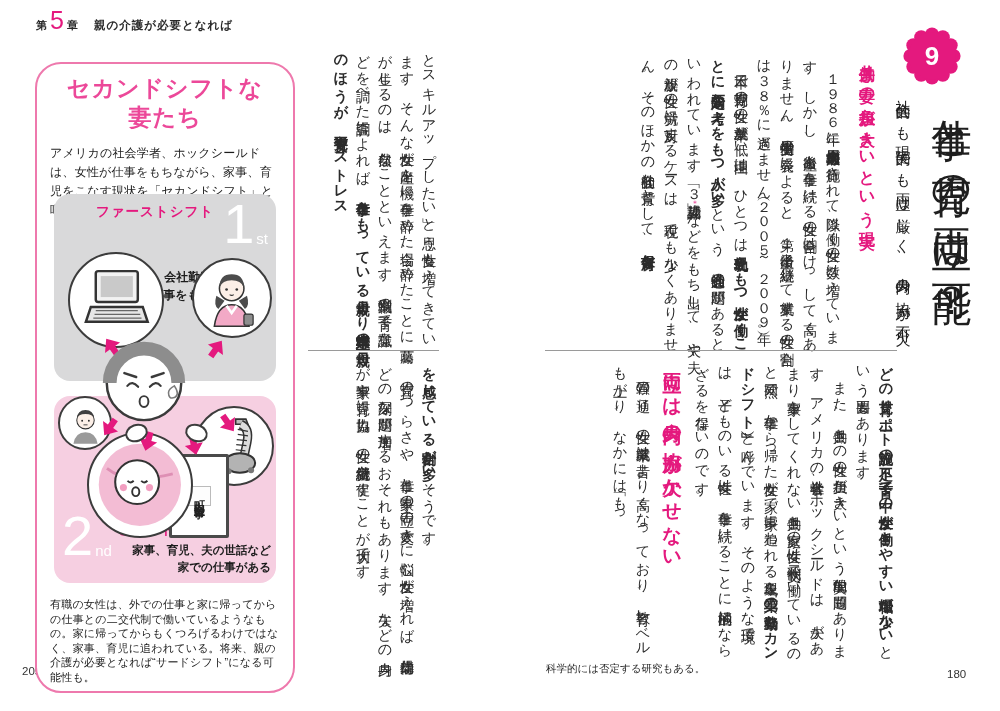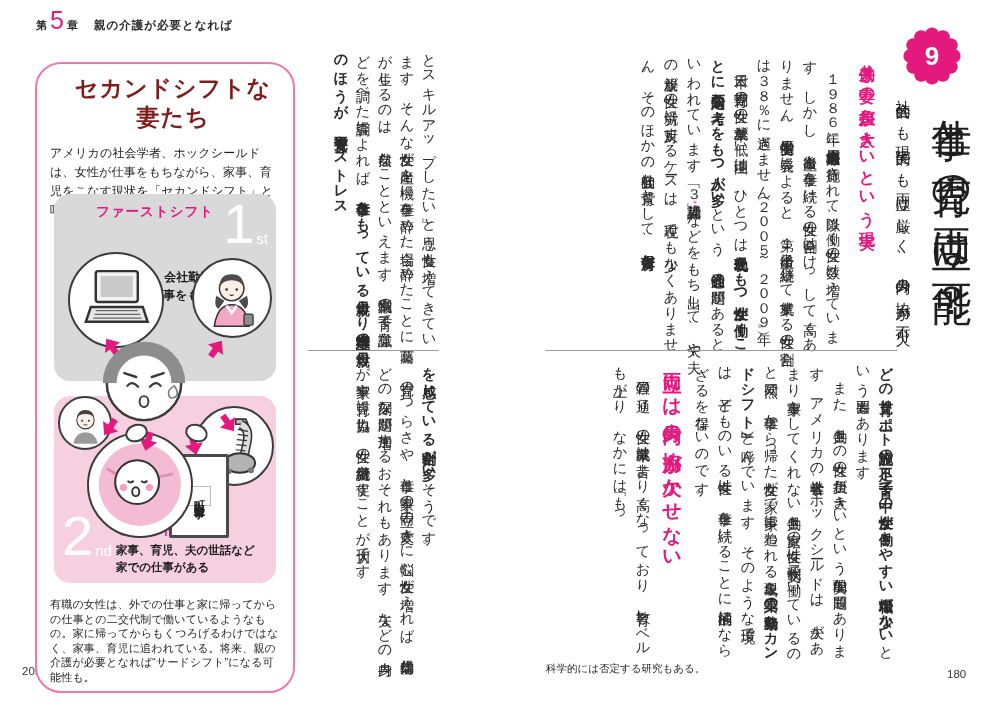--- a/index.html
+++ b/index.html
@@ -30,21 +30,21 @@
         font-size:16px;font-weight:bold;color:#e4197e;letter-spacing:1.5px;}
   
   .footnote{position:absolute;left:546px;top:660px;width:380px;font-size:10.5px;line-height:1.55;color:#1f1f1f;}
   .footnote .t{font-weight:bold;}
   .footnote .l2{margin-left:0;}
   .folio{position:absolute;font-size:11.5px;color:#333;}
   
   .sbox{position:absolute;left:35px;top:62px;width:256px;height:627px;background:#fff;
         border:2.5px solid #ee79ad;border-radius:26px;}
   .sbox-title{position:absolute;left:0;top:10px;width:100%;text-align:center;font-size:23px;
-              font-weight:bold;line-height:1.25;white-space:pre-line;letter-spacing:1px;color:#7f1d1d;padding-left:8px;}
+              font-weight:bold;line-height:1.25;white-space:pre-line;letter-spacing:1px;color:#ec4899;}
   .sbox-intro{position:absolute;left:13px;top:80px;width:230px;font-size:12px;line-height:1.58;
               letter-spacing:0.2px;color:#1c1c1c;}
   .panel{position:absolute;left:17px;width:222px;height:187px;border-radius:16px;}
   .panel-gray{top:130px;background:#d9d9da;}
   .panel-pink{top:332px;background:#f6cfe1;}
   .shift-label{position:absolute;font-size:13.5px;font-weight:bold;color:#e4197e;letter-spacing:1px;}
   .shift-desc{position:absolute;font-size:12px;line-height:1.5;white-space:pre-line;color:#1c1c1c;font-weight:bold;}
   .ordinal{position:absolute;color:#fff;font-size:56px;line-height:1;display:flex;align-items:flex-end;}
   .ordinal .suf{font-size:15px;margin-left:2px;padding-bottom:6px;}
   .circ{position:absolute;border-radius:50%;background:#fff;border:2px solid #3c3c3c;
@@ -221,20 +221,20 @@
         </svg>
       </div>
       <div class="notice">
         <div class="notice-inner">町内会幹事</div>
       </div>
       <div class="ordinal" style="left:8px;top:112px;">
         <span>2</span>
           <span class="suf">nd</span>
       </div>
       <div class="shift-label" style="left:62px;top:125px;">セカンドシフト</div>
-      <div class="shift-desc" style="left:62px;top:146px;width:155px;font-size:11.5px;">家事、育児、夫の世話など
+      <div class="shift-desc" style="left:62px;top:146px;width:155px;font-size:11.5px;text-align:right;">家事、育児、夫の世話など
 家での仕事がある</div>
     </div>
 
     <div class="sbox-caption">有職の女性は、外での仕事と家に帰ってからの仕事との二交代制で働いているようなもの。家に帰ってからもくつろげるわけではなく、家事、育児に追われている。将来、親の介護が必要となれば“サードシフト”になる可能性も。</div>
   </div>
 
 </div>
 
 </body></html>

